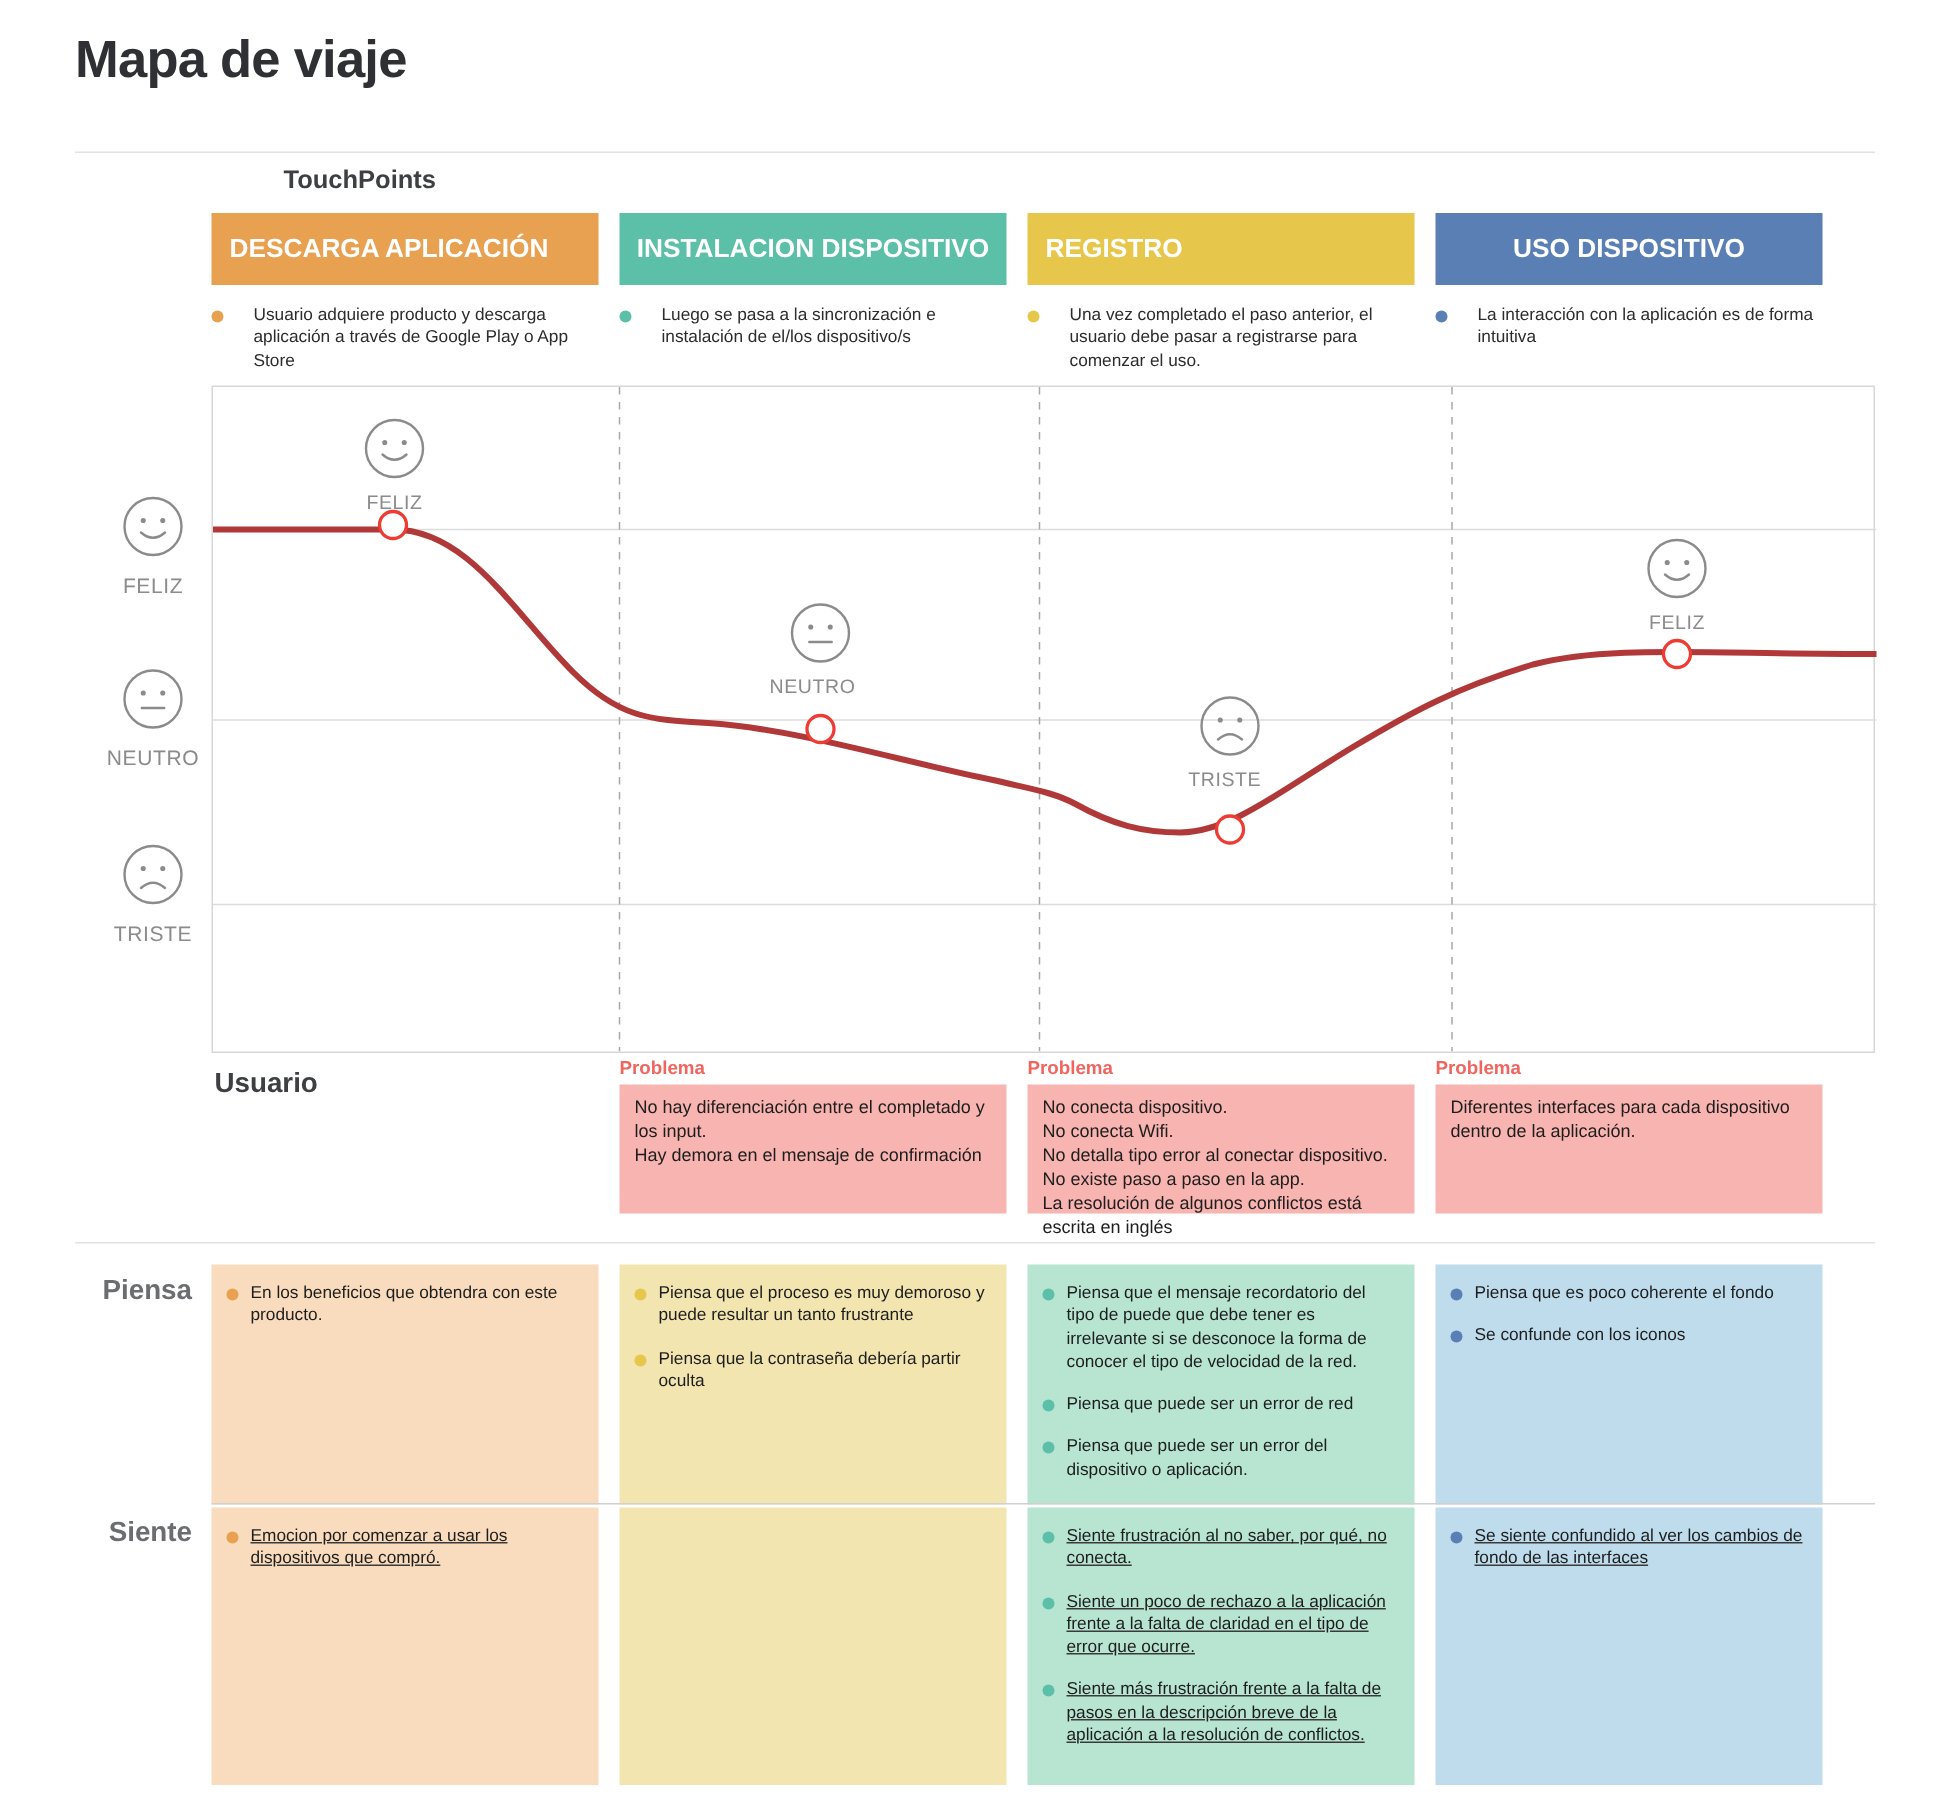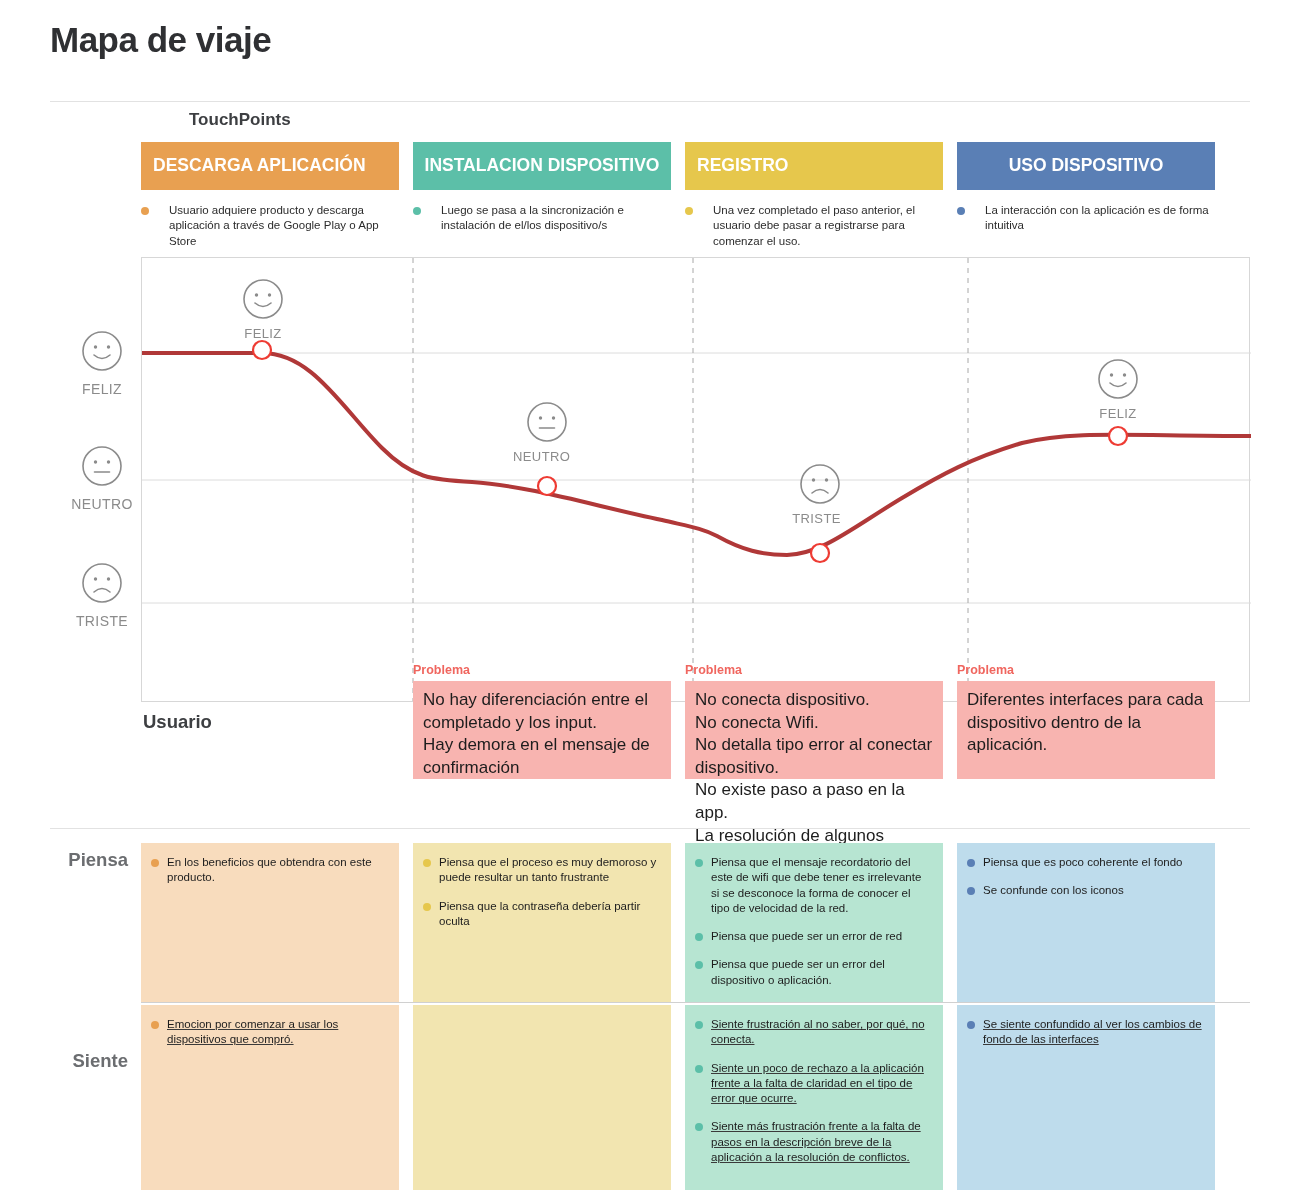--- a/index.html
+++ b/index.html
@@ -122,37 +122,37 @@
     left: 143px;
     top: 711px;
     font-size: 18.5px;
     font-weight: bold;
     color: #3d3f42;
   }
 
   .problem-row {
     position: absolute;
     left: 141px;
-    top: 663px;
+    top: 705px;
     width: 1109px;
     display: flex;
     gap: 14px;
   }
   .problem-cell { width: 258px; }
   .problem-title {
     font-size: 12.5px;
     font-weight: bold;
     color: #f0665f;
     margin-bottom: 4px;
   }
   .problem-box {
     background: #f8b4b0;
-    height: 98px;
+    height: 86px;
     padding: 8px 10px;
-    font-size: 17px;
+    font-size: 12px;
     line-height: 1.33;
     color: #1d1d1d;
     white-space: pre-line;
   }
   .problem-cell.empty .problem-title,
   .problem-cell.empty .problem-box { visibility: hidden; }
 
   .mid-rule {
     position: absolute;
     left: 50px;
@@ -190,21 +190,21 @@
   .row-label {
     position: absolute;
     font-size: 18.5px;
     font-weight: bold;
     color: #6b6d70;
     text-align: right;
     width: 90px;
     left: 38px;
   }
   .row-label.piensa { top: 849px; }
-  .row-label.siente { top: 1050px; }
+  .row-label.siente { top: 1010px; }
 
   .row-divider {
     position: absolute;
     left: 141px;
     top: 1002px;
     width: 1109px;
     height: 1px;
     background: #d0d0d0;
   }
 </style>
@@ -382,21 +382,21 @@
         <span>Piensa que el proceso es muy demoroso y puede resultar un tanto frustrante</span>
       </div>
       <div class="bullet-line">
         <span class="dot" style="background: rgb(230, 199, 76);"></span>
         <span>Piensa que la contraseña debería partir oculta</span>
       </div>
     </div>
   <div class="cell" style="background:#B7E5D2;">
       <div class="bullet-line">
         <span class="dot" style="background: rgb(92, 191, 168);"></span>
-        <span>Piensa que el mensaje recordatorio del este de wifi que debe tener es irrelevante si se desconoce la forma de conocer el tipo de velocidad de la red.</span>
+        <span>Piensa que el mensaje recordatorio del tipo de puede que debe tener es irrelevante si se desconoce la forma de conocer el tipo de velocidad de la red.</span>
       </div>
       <div class="bullet-line">
         <span class="dot" style="background: rgb(92, 191, 168);"></span>
         <span>Piensa que puede ser un error de red</span>
       </div>
       <div class="bullet-line">
         <span class="dot" style="background: rgb(92, 191, 168);"></span>
         <span>Piensa que puede ser un error del dispositivo o aplicación.</span>
       </div>
     </div>

